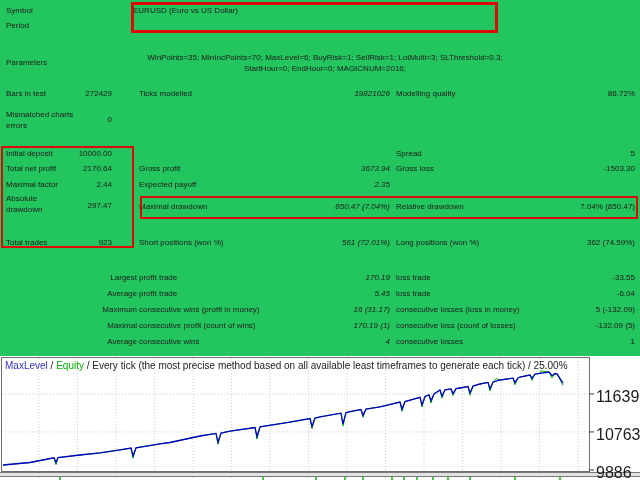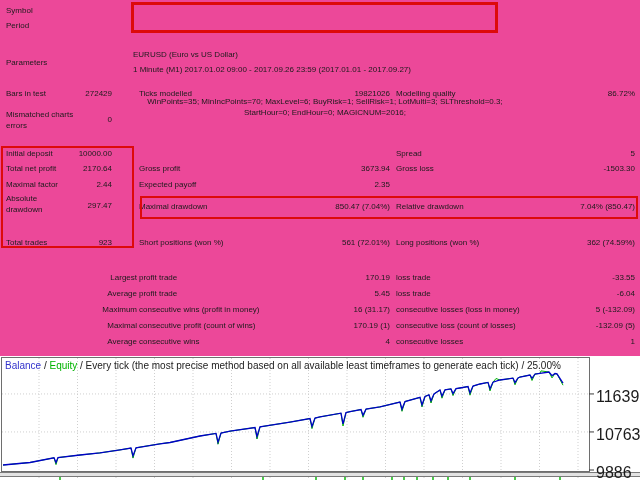--- a/index.html
+++ b/index.html
@@ -1,30 +1,30 @@
 <!DOCTYPE html>
 <html><head>
 <meta charset="utf-8">
 <style>
   html,body{margin:0;padding:0;background:#fff;}
-  #screen{position:relative;width:640px;height:480px;background:#ec4899;overflow:hidden;
+  #screen{position:relative;width:640px;height:480px;background:#22c55e;overflow:hidden;
           font-family:"Liberation Sans",sans-serif;color:#1b1b1b;}
   
   #report{position:absolute;left:0;top:0;width:640px;height:356px;font-size:8px;line-height:10.5px;}
   .rrow{position:absolute;left:0;width:640px;height:12px;}
   .cell{position:absolute;top:0;white-space:nowrap;}
   .cell.wrap{white-space:normal;}
   .l1{left:6px;}
   .v1{right:528px;text-align:right;}
   .pre{right:503px;text-align:right;}
   .l2{left:139px;}
-  .v2{right:250px;text-align:left;}
+  .v2{right:250px;text-align:left;font-style:italic;}
   .l3{left:396px;}
   .v3{right:5px;text-align:right;}
-  .wv{left:133px;margin-top:44px;}
+  .wv{left:133px;}
   
   .redbox{position:absolute;border-style:solid;border-color:#dd0a0a;background:transparent;}
   
   #chart{position:absolute;left:0;top:356px;width:640px;height:124px;background:#fff;}
   #plotframe{position:absolute;left:1px;top:1px;width:587px;height:113px;border:1px solid #6e6e6e;background:#fff;}
   #chart-svg{position:absolute;left:0;top:0;}
   #chart-header{position:absolute;left:5px;top:4px;width:580px;overflow:hidden;white-space:nowrap;
                 font-size:10px;line-height:12px;color:#222;}
   #chart-header .bal{color:#3333cc;}
   #chart-header .eq{color:#00b400;}
@@ -34,21 +34,20 @@
 <body>
 
 <div id="screen">
   <div id="report">
       <div class="rrow" style="top: 6px;">
         <span class="cell l1">Symbol</span>
         <span class="cell wv">EURUSD (Euro vs US Dollar)</span>
       </div>
       <div class="rrow" style="top: 21px;">
         <span class="cell l1">Period</span>
-        <span class="cell wv">1 Minute (M1) 2017.01.02 09:00 - 2017.09.26 23:59 (2017.01.01 - 2017.09.27)</span>
       </div>
       <div class="rrow" style="top: 53px;">
         <span class="cell l1" style="top: 5px;">Parameters</span>
         <span class="cell wv wrap" style="width: 384px; text-align: center;">WinPoints=35; MinIncPoints=70; MaxLevel=6; BuyRisk=1; SellRisk=1; LotMulti=3; SLThreshold=0.3; StartHour=0; EndHour=0; MAGICNUM=2016;</span>
       </div>
       <div class="rrow" style="top: 89px;">
         <span class="cell l1">Bars in test</span>
         <span class="cell v1">272429</span>
         <span class="cell l2">Ticks modelled</span>
         <span class="cell v2">19821026</span>
@@ -187,20 +186,20 @@
         <line x1="404" y1="121" x2="404" y2="124" stroke="#00b400" stroke-width="1.4"></line>
         <line x1="417" y1="121" x2="417" y2="124" stroke="#00b400" stroke-width="1.4"></line>
         <line x1="433" y1="121" x2="433" y2="124" stroke="#00b400" stroke-width="1.4"></line>
         <line x1="448" y1="121" x2="448" y2="124" stroke="#00b400" stroke-width="1.4"></line>
         <line x1="470" y1="121" x2="470" y2="124" stroke="#00b400" stroke-width="1.4"></line>
         <line x1="515" y1="121" x2="515" y2="124" stroke="#00b400" stroke-width="1.4"></line>
         <line x1="560" y1="121" x2="560" y2="124" stroke="#00b400" stroke-width="1.4"></line>
         <polyline points="3,109.0 30,106.5 54,101.8 56,108.6 58,101.6 80,99.0 100,96.9 120,93.9 131,92.1 133,102.1 136,91.8 160,87.8 170,86.5 200,80.0 216,77.4 218,88.2 221,77.0 230,75.2 255,71.5 257,83.0 260,70.9 290,66.1 310,62.5 312,72.6 315,62.1 320,60.9 341,57.2 343,70.0 346,56.6 350,55.7 361,53.5 363,61.3 366,53.1 380,50.9 400,46.0 402,55.3 405,45.5 420,41.4 422,50.9 425,40.5 429,38.8 431,47.0 434,37.9 440,34.0 442,42.2 445,33.8 451,32.9 453,39.6 456,32.7 460,32.0 468,30.5 470,39.2 473,30.1 480,28.0 488,26.4 490,34.9 493,26.2 496,22.5 500,24.0 513,22.1 515,28.8 518,21.9 520,21.0 530,19.0 532,24.5 535,18.0 540,17.3 541,14.9 549,16.0 552,21.9 555,17.5 557,17.9 563,29.2" fill="none" stroke="#00b400" stroke-width="1"></polyline>
         <polyline points="3,109.0 30,106.5 54,101.8 56,106.5 58,101.6 80,99.0 100,96.9 120,93.9 131,92.1 133,99.9 136,91.8 160,87.8 170,86.5 200,80.0 216,77.4 218,86.1 221,77.0 230,75.2 255,71.5 257,80.4 260,70.9 290,66.1 310,62.5 312,70.4 315,62.1 320,60.9 341,57.2 343,67.8 346,56.6 350,55.7 361,53.5 363,59.2 366,53.1 380,50.9 400,46.0 402,53.1 405,45.5 420,41.4 422,48.8 425,40.5 429,38.8 431,44.8 434,37.9 440,34.0 442,40.1 445,33.8 451,32.9 453,37.5 456,32.7 460,32.0 468,30.5 470,37.0 473,30.1 480,28.0 488,26.4 490,32.7 493,26.2 500,24.0 513,22.1 515,26.6 518,21.9 520,21.0 530,19.0 532,22.3 535,18.0 540,17.3 549,16.0 552,19.7 555,17.5 557,17.9 563,27.1" fill="none" stroke="#0000c8" stroke-width="1.3"></polyline>
       </svg>
-    <div id="chart-header"><span class="bal">Balance</span><span> / </span><span class="eq">Equity</span><span> / Every tick (the most precise method based on all available least timeframes to generate each tick) / 25.00%</span></div>
+    <div id="chart-header"><span class="bal">MaxLevel</span><span> / </span><span class="eq">Equity</span><span> / Every tick (the most precise method based on all available least timeframes to generate each tick) / 25.00%</span></div>
     <div id="ylabels">
         <div class="yticklabel" style="top: 31.9479px;">11639</div>
         <div class="yticklabel" style="top: 69.9523px;">10763</div>
         <div class="yticklabel" style="top: 108px;">9886</div>
       </div>
   </div>
 </div>
 
 </body></html>

